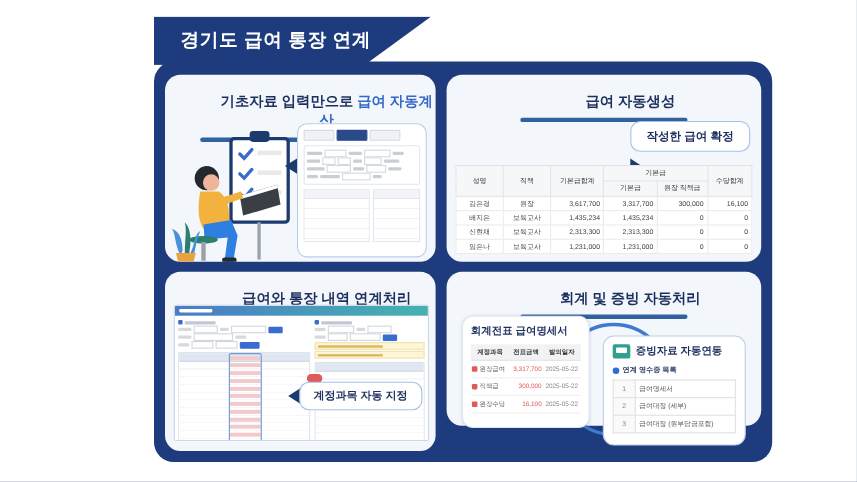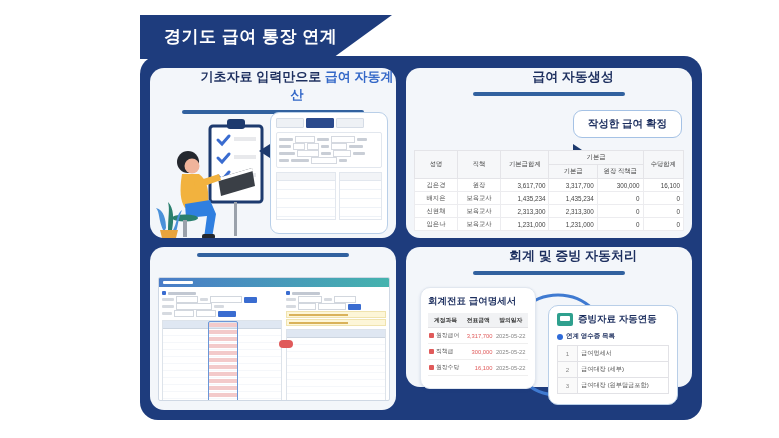--- a/index.html
+++ b/index.html
@@ -15,21 +15,21 @@
   .ribbon{position:absolute;left:140px;top:15px;width:252px;height:44px;
     background:#1e3c7d;clip-path:polygon(0 0,100% 0,76% 100%,0 100%);z-index:3;}
   .ribbon span{display:block;padding-left:24px;line-height:44px;
     color:#ffffff;font-size:17px;font-weight:bold;letter-spacing:.5px;}
   
   .card{position:absolute;background:#f3f6fa;border-radius:14px;z-index:2;}
   #card-calc   {left:150px;top:68px; width:246px;height:170px;}
   #card-close  {left:406px;top:68px; width:286px;height:170px;}
   #card-link   {left:150px;top:247px;width:246px;height:163px;}
   #card-auto   {left:406px;top:247px;width:286px;height:140px;}
-  .card-title{text-align:center;font-size:13px;font-weight:bold;color:#1d2f5f;padding-left:48px;}
+  .card-title{margin-top:15px;text-align:center;font-size:13px;font-weight:bold;color:#1d2f5f;padding-left:48px;}
   .card-title .accent{color:#3468c8;}
   .underline{height:4px;background:#31619f;border-radius:3px;margin:6px auto 0;}
   
   .illo{position:absolute;left:2px;top:48px;}
   .mini-shot{position:absolute;left:120px;top:44px;width:118px;height:122px;
     background:#fff;border:1.5px solid #b9cfe8;border-radius:9px;padding:5px;box-sizing:border-box;}
   .mini-tabs{display:flex;gap:2px;}
   .mini-tab{width:26px;height:8px;background:#eef1f5;border:1px solid #d5dce6;border-radius:1px;}
   .mini-tab.sel{background:#2b4a8c;border-color:#2b4a8c;}
   .mini-form{margin-top:4px;border:1px solid #e2e7ee;border-radius:2px;padding:3px 2px;}
@@ -261,20 +261,21 @@
         <td class="num">1,231,000</td>
         <td class="num">1,231,000</td>
         <td class="num">0</td>
         <td class="num">0</td>
       </tr>
     </tbody>
   </table>
 </div>
 
 <div class="card" id="card-link">
+  <div class="card-title">급여와 통장 내역 연계처리</div>
   <div class="underline" style="width:152px;"></div>
 
   <div class="shot">
     <div class="shot-bar">
         <i></i>
       </div>
     <div class="shot-body">
 
       <div class="pane" style="flex:1.2">
         <div class="sec-head">
@@ -332,20 +333,24 @@
           </div>
         <div class="g-table">
           <div class="th"></div>
           <div class="tb" style="height:70px"></div>
         </div>
       </div>
     </div>
     <button class="red-pill"></button>
   </div>
 
+  <div class="link-callout">
+    <div class="arrow-left"></div>
+    <div class="callout" style="font-size:10px;padding:5px 12px;">계정과목 자동 지정</div>
+  </div>
 </div>
 
 <div class="card" id="card-auto">
   <div class="card-title">회계 및 증빙 자동처리</div>
   <div class="underline" style="width:152px;"></div>
 
   <svg class="connector" viewBox="0 0 286 163">
     <circle cx="152" cy="98" r="50" fill="none" stroke="#3f7ad1" stroke-width="3"></circle>
   </svg>
 

